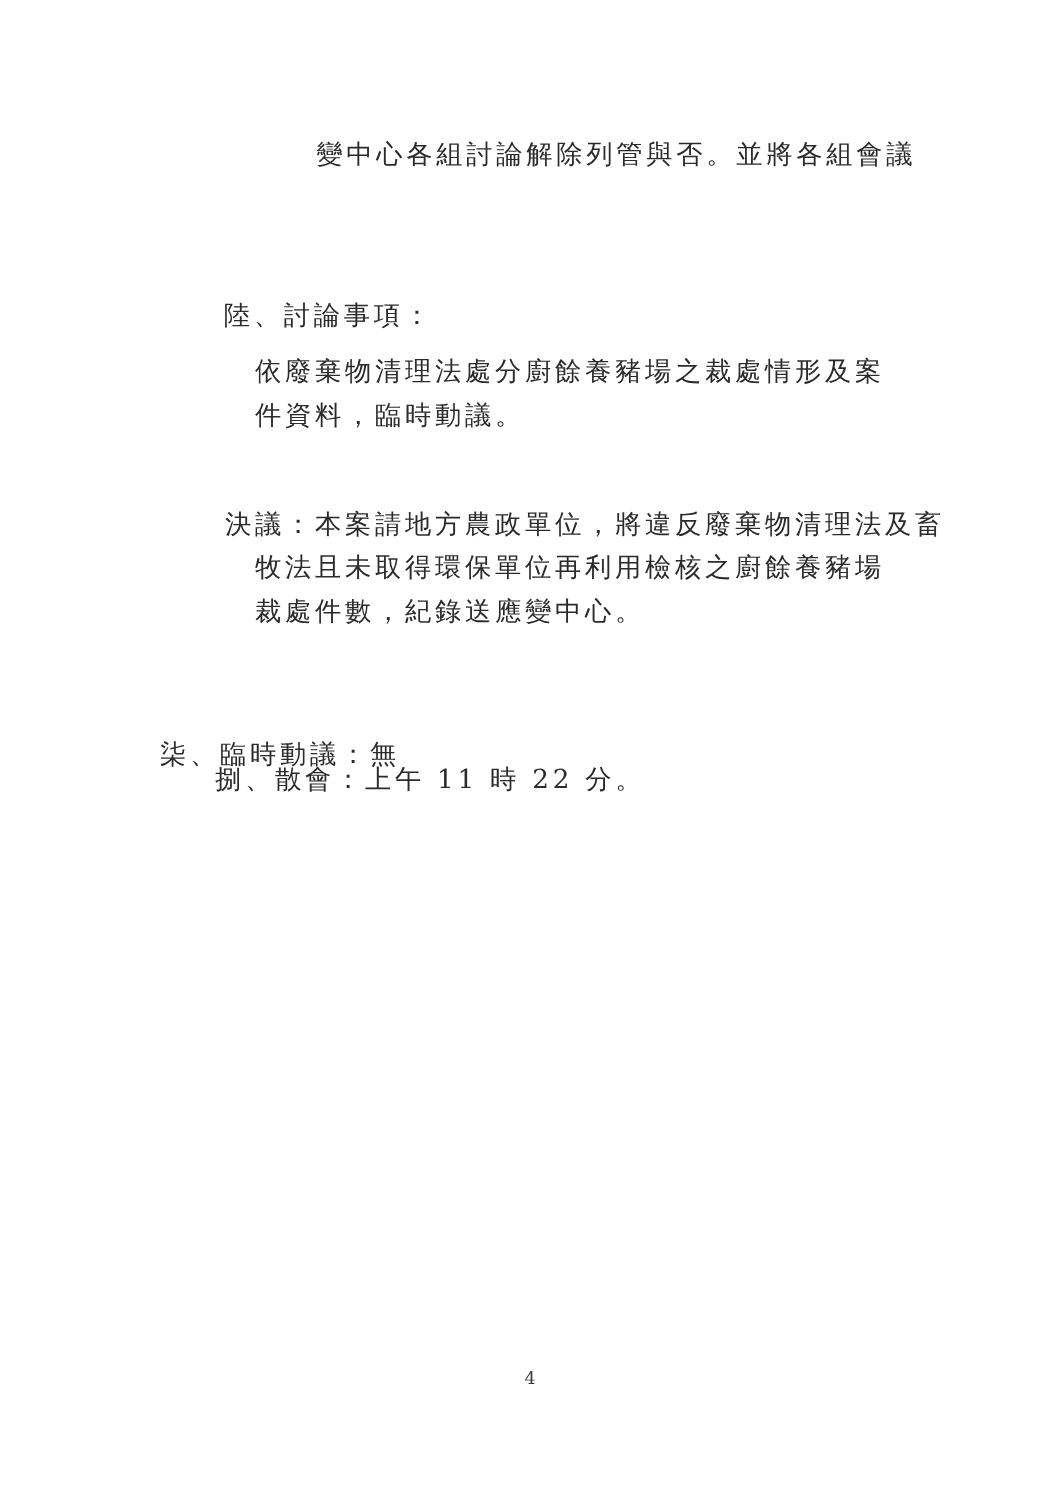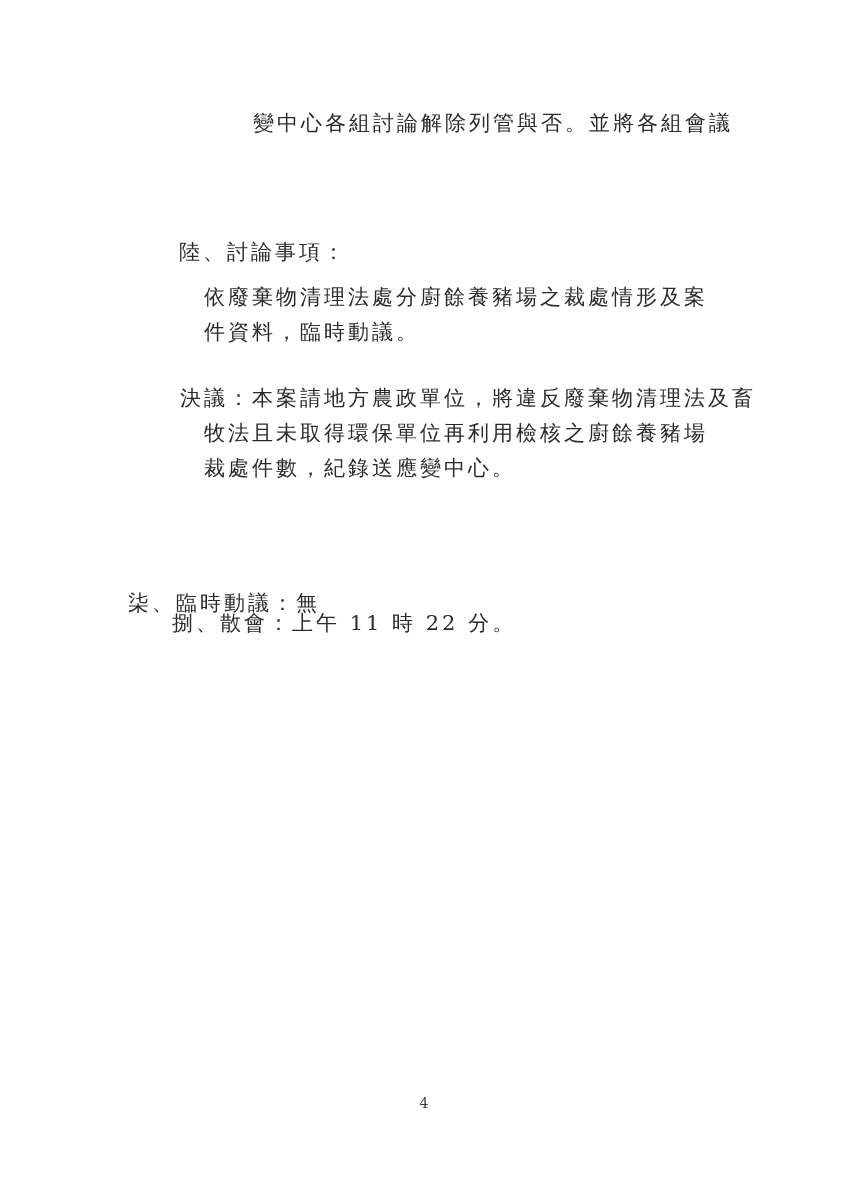--- a/index.html
+++ b/index.html
@@ -30,21 +30,21 @@
   
   .heading { line-height: 30px; }
   .heading-discussion { left: 136px; top: 237px; margin-left: 43px; }
   .heading-motions    { left: 128px; top: 588px; }
   .heading-adjourn    { left: 128px; top: 608px; margin-left: 44px; }
 
   
   .hang-block .line { line-height: 35px; }
   .hang-block .cont { margin-left: 24px; }
   .case-block       { left: 180px; top: 280px; }
-  .resolution-block { left: 180px; top: 381px; }
+  .resolution-block { left: 180px; top: 404px; font-family: Liberation Mono, monospace; }
 
   .page-number {
     left: 0;
     right: 0;
     top: 1093px;
     text-align: center;
     font-size: 14px;
     line-height: 20px;
     letter-spacing: 0;
     color: #3a3a3a;

